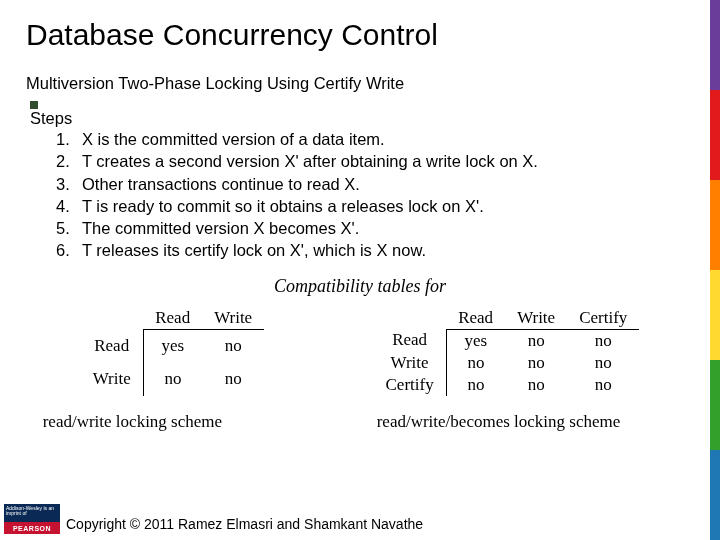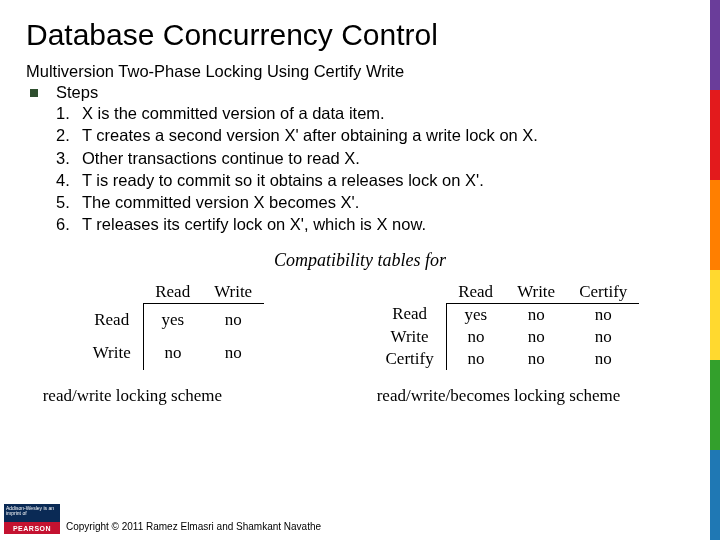--- a/index.html
+++ b/index.html
@@ -26,31 +26,32 @@
     right: 0;
     width: 10px;
     height: 540px;
     display: flex;
     flex-direction: column;
   }
   .edge-stripe div { flex: 1; }
   .title {
     font-size: 30px;
     font-weight: 400;
-    margin: 0 0 10px 0;
+    margin: 0 0 22px 0;
   }
   .subtitle {
     font-size: 16.5px;
     margin: 0 0 2px 0;
   }
   .bullet-row {
     display: flex;
     align-items: flex-start;
     margin-left: 4px;
     font-size: 16.5px;
+    flex-direction: column;
   }
   .bullet-square {
     width: 8px;
     height: 8px;
     background: #2e4e2e;
     margin-top: 6px;
     margin-right: 18px;
     flex: 0 0 auto;
   }
   .steps {
@@ -96,21 +97,21 @@
     justify-content: space-around;
     font-family: "Times New Roman", Times, serif;
     font-size: 17px;
     margin-top: 16px;
   }
   .captions div { text-align: left; width: 45%; }
   .footer {
     position: absolute;
     bottom: 8px;
     left: 66px;
-    font-size: 10px;
+    font-size: 14px;
     color: #000;
   }
   .pearson-badge {
     position: absolute;
     bottom: 6px;
     left: 4px;
     width: 56px;
     height: 30px;
     display: flex;
     flex-direction: column;

